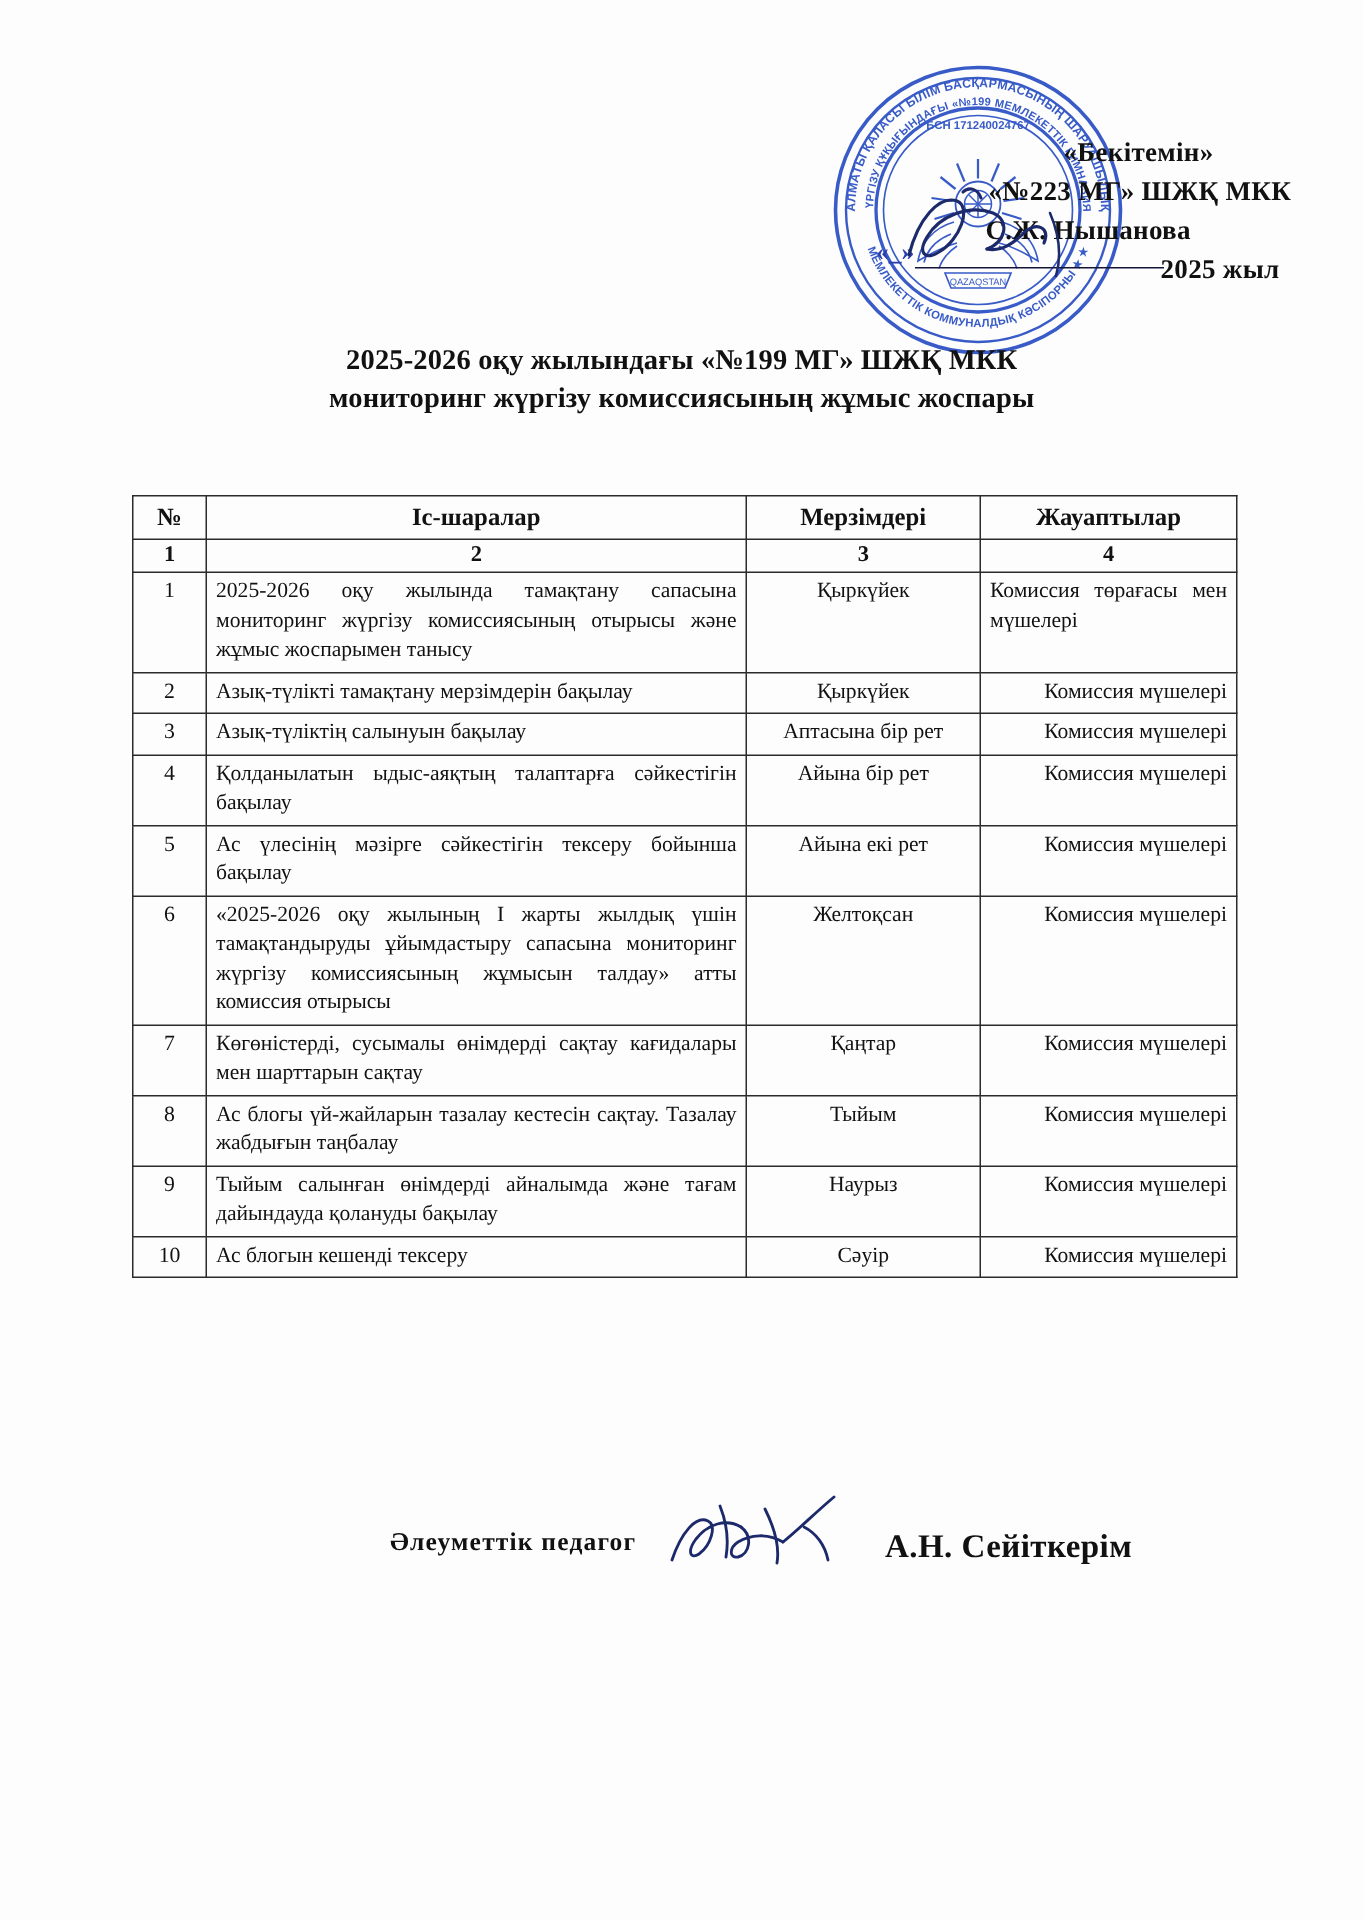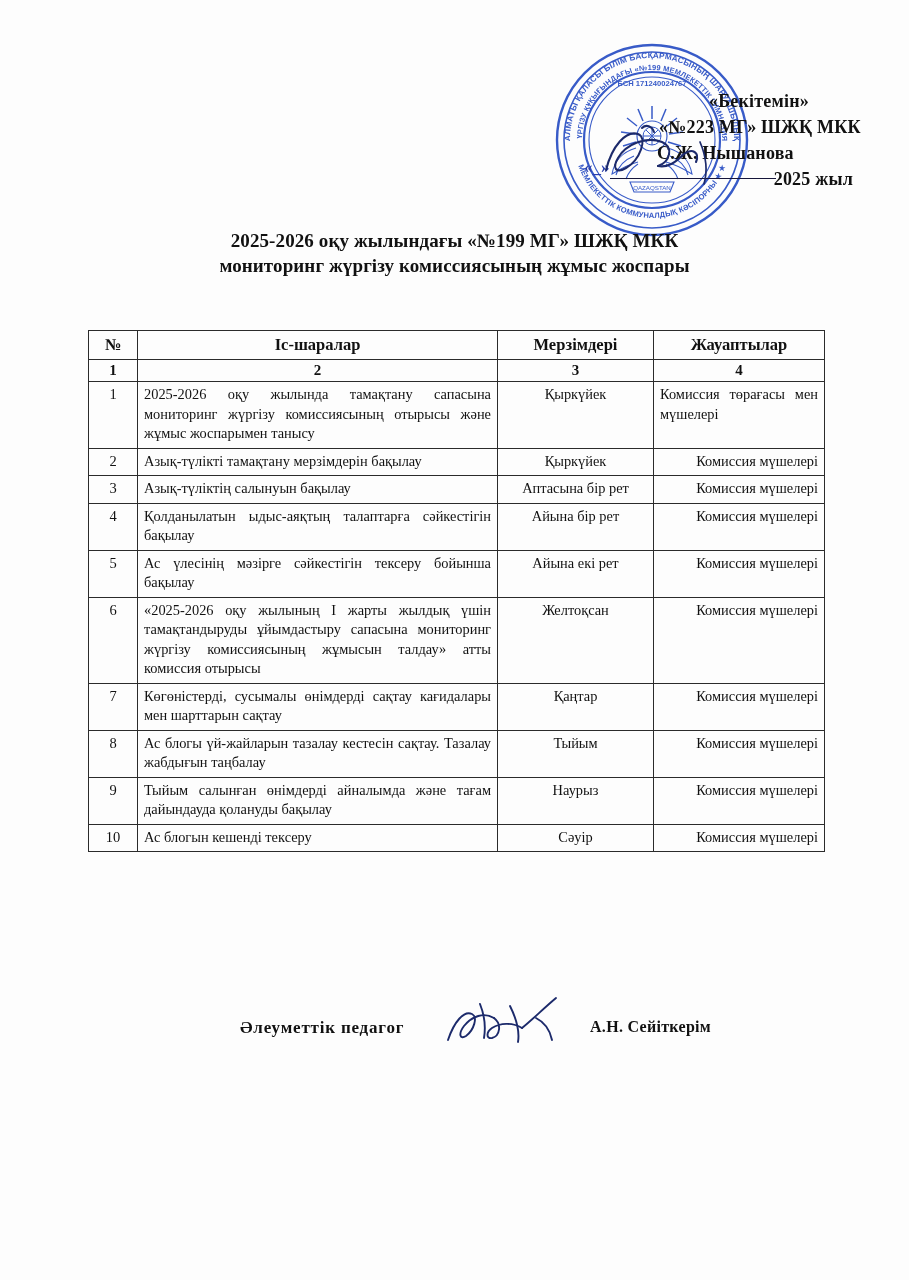--- a/index.html
+++ b/index.html
@@ -169,33 +169,33 @@
   .footer {
     position: absolute;
     top: 1010px;
     left: 0;
     width: 909px;
     height: 48px;
     z-index: 3;
   }
   .footer-role {
     position: absolute;
-    left: 240px;
+    left: 260px;
     top: 8px;
     font-weight: bold;
     font-size: 17px;
     letter-spacing: 0.8px;
     white-space: nowrap;
   }
   .footer-name {
     position: absolute;
     left: 590px;
     top: 8px;
     font-weight: bold;
-    font-size: 16px;
+    font-size: 22px;
     letter-spacing: 0.3px;
     white-space: nowrap;
   }
   .sig-teacher {
     position: absolute;
     left: 440px;
     top: -18px;
     width: 130px;
     height: 62px;
   }

